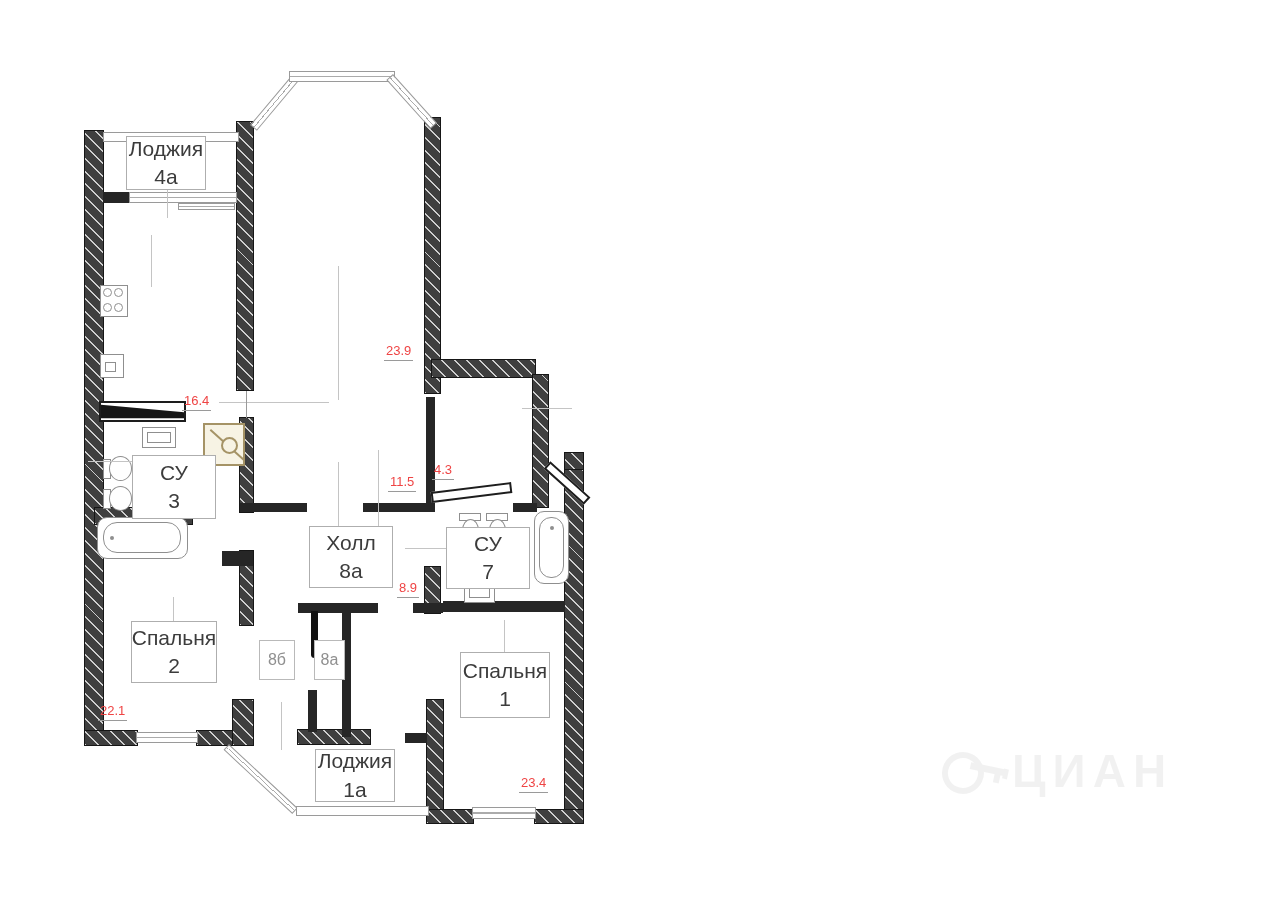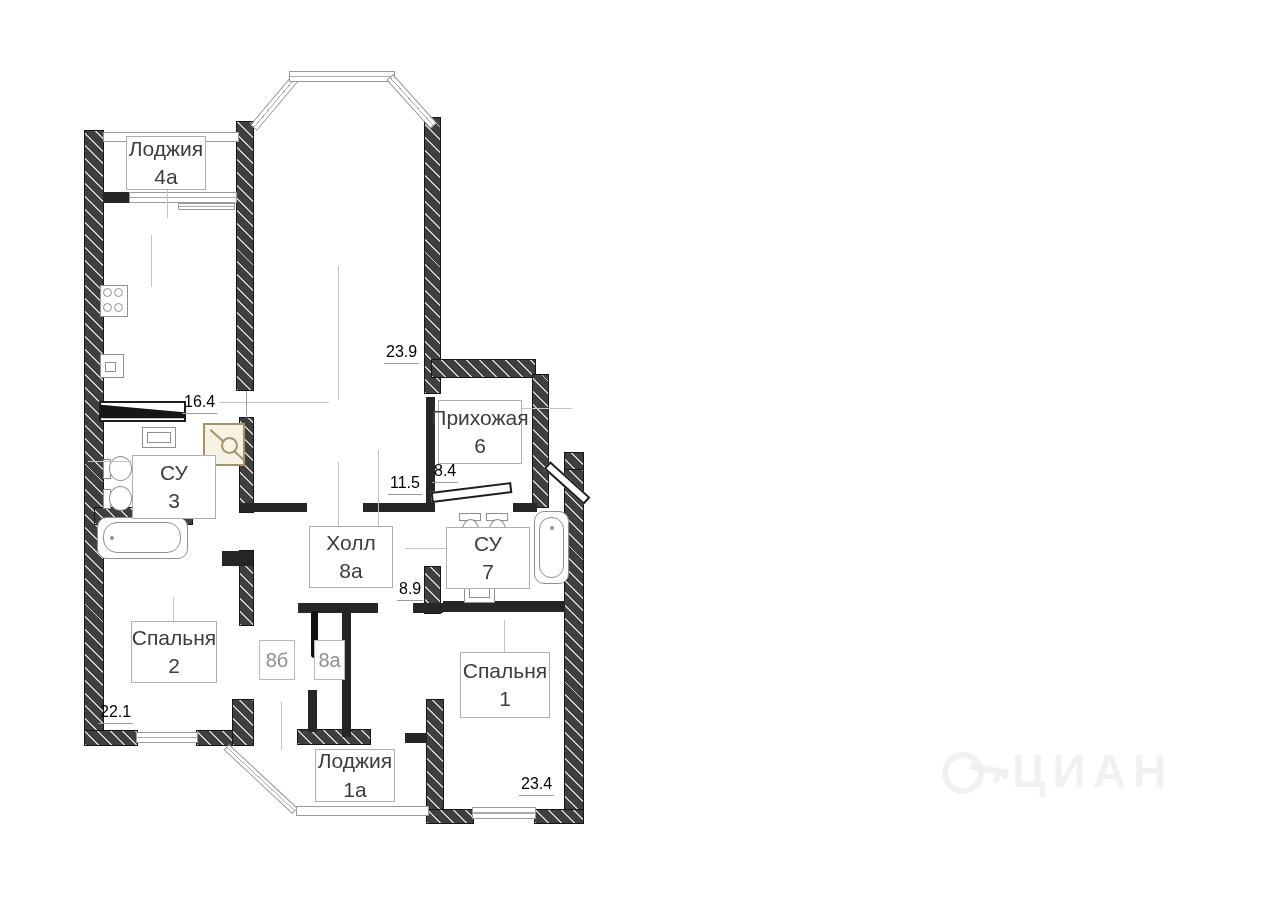--- a/index.html
+++ b/index.html
@@ -13,23 +13,23 @@
   .ws{position:absolute;background:#262626;}
   
   .win{position:absolute;box-sizing:border-box;border:1px solid #9a9a9a;
        background:linear-gradient(to bottom,#fff 0 44%,#ababab 44% 56%,#fff 56% 100%);}
   
   .rlabel{position:absolute;box-sizing:border-box;border:1px solid #aeaeae;background:#fff;
           display:flex;flex-direction:column;align-items:center;justify-content:center;
           font-size:21px;color:#3c3c3c;line-height:1.35;}
   .clabel{position:absolute;box-sizing:border-box;border:1px solid #b9b9b9;background:#fff;
           display:flex;align-items:center;justify-content:center;
-          font-size:20px;color:#8f8f8f;}
-  
-  .dim{position:absolute;font-size:16px;color:#000000;line-height:1.05;
+          font-size:16px;color:#8f8f8f;}
+  
+  .dim{position:absolute;font-size:13px;color:#ef4444;line-height:1.05;
        border-bottom:1.5px solid #9a9a9a;padding:0 2px 2px;}
   
   .ld{position:absolute;background:#c4c4c4;}
   
   .fx{position:absolute;box-sizing:border-box;border:1.5px solid #8f8f8f;background:#fff;}
   .oval{border-radius:50%;}
   .rnd{border-radius:10px;}
   .burner{position:absolute;width:9px;height:9px;border:1.5px solid #8f8f8f;border-radius:50%;
           box-sizing:border-box;background:#fff;}
   .shower{position:absolute;box-sizing:border-box;border:2px solid #a59366;background:#f7f3e4;}
@@ -159,24 +159,20 @@
   <div class="ld" style="left:88px;top:461px;width:44px;height:1px"></div>
   <div class="ld" style="left:173px;top:597px;width:1px;height:24px"></div>
   <div class="ld" style="left:504px;top:620px;width:1px;height:32px"></div>
   <div class="ld" style="left:281px;top:702px;width:1px;height:48px"></div>
   <div class="ld" style="left:246px;top:391px;width:1px;height:27px;background:#9a9a9a"></div>
 
   <div class="rlabel" style="left:126px;top:136px;width:80px;height:54px">
     <span>Лоджия</span>
     <span>4а</span>
   </div>
-  <div class="rlabel" style="left:438px;top:400px;width:84px;height:64px">
-    <span>Прихожая</span>
-    <span>6</span>
-  </div>
   <div class="rlabel" style="left:132px;top:455px;width:84px;height:64px">
     <span>СУ</span>
     <span>3</span>
   </div>
   <div class="rlabel" style="left:309px;top:526px;width:84px;height:62px">
     <span>Холл</span>
     <span>8а</span>
   </div>
   <div class="rlabel" style="left:446px;top:527px;width:84px;height:62px">
     <span>СУ</span>
@@ -197,21 +193,21 @@
   <div class="clabel" style="left:259px;top:640px;width:36px;height:40px">
     <span>8б</span>
   </div>
   <div class="clabel" style="left:314px;top:640px;width:31px;height:40px">
     <span>8а</span>
   </div>
 
   <div class="dim" style="left:384px;top:344px">23.9</div>
   <div class="dim" style="left:182px;top:394px">16.4</div>
   <div class="dim" style="left:388px;top:475px">11.5</div>
-  <div class="dim" style="left:432px;top:463px">8.4</div>
+  <div class="dim" style="left:432px;top:463px">4.3</div>
   <div class="dim" style="left:397px;top:581px">8.9</div>
   <div class="dim" style="left:98px;top:704px">22.1</div>
   <div class="dim" style="left:519px;top:776px">23.4</div>
 
   <div id="wm">
     <div class="keyring"></div>
     <div class="keystem"></div>
     <div class="keytooth1"></div>
     <div class="keytooth2"></div>
     <div class="wmtext">ЦИАН</div>

